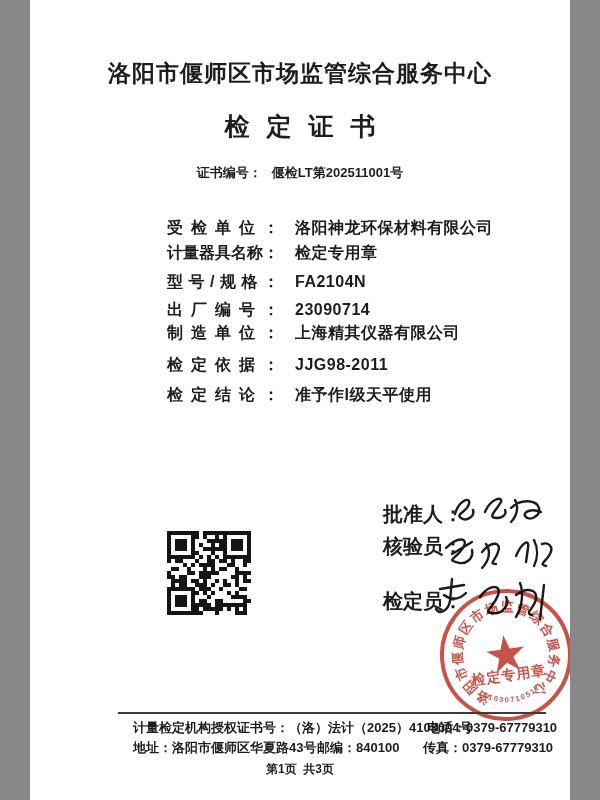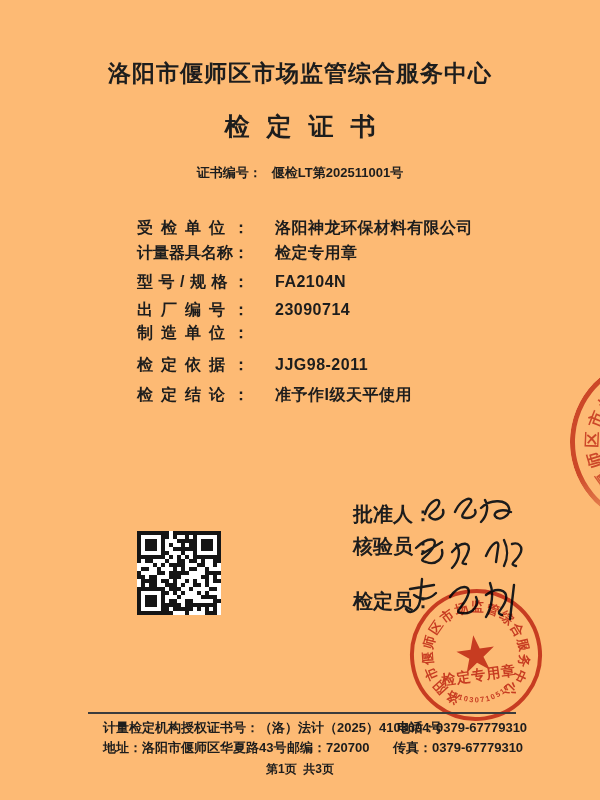--- a/index.html
+++ b/index.html
@@ -1,29 +1,29 @@
 <!DOCTYPE html>
 <html><head>
 <meta charset="utf-8">
 <style>
   html,body{margin:0;padding:0;}
   body{font-family:"Liberation Sans","DejaVu Sans",sans-serif;background:#888;}
-  .page{position:relative;width:600px;height:800px;margin:0 auto;background:#fdba74;overflow:hidden;color:#1d1d1d;}
+  .page{position:relative;width:540px;height:800px;margin:0 auto;background:#ffffff;overflow:hidden;color:#1d1d1d;}
   .abs{position:absolute;}
 
   
   .org-title{top:58px;left:0;width:100%;text-align:center;font-size:23px;font-weight:bold;letter-spacing:1px;}
   .doc-title{top:110px;left:0;width:100%;text-align:center;font-size:25px;font-weight:bold;letter-spacing:17px;text-indent:17px;}
   .cert-no-row{top:164px;left:0;width:100%;text-align:center;font-size:13px;font-weight:bold;}
   .cert-no-row .gap{display:inline-block;width:10px;}
 
   
   .frow{left:137px;height:20px;line-height:20px;font-size:16px;font-weight:bold;white-space:nowrap;}
   .flabel{display:inline-flex;justify-content:space-between;width:112px;vertical-align:top;}
-  .fvalue{margin-left:26px;letter-spacing:0.5px;}
+  .fvalue{margin-left:16px;letter-spacing:0.5px;}
   .r1{top:218px}.r2{top:243px}.r3{top:272px}.r4{top:300px}.r5{top:323px}.r6{top:355px}.r7{top:385px}
 
   
   .sigrow{left:353px;height:22px;line-height:22px;font-size:20px;font-weight:bold;}
   .s1{top:503px}.s2{top:535px}.s3{top:590px}
   .sig-svg{overflow:visible;}
   .sig-svg path{fill:none;stroke:#1b1b1b;stroke-width:2.4;stroke-linecap:round;stroke-linejoin:round;}
 
   
   .drow{left:339px;height:20px;line-height:20px;font-size:14px;font-weight:bold;white-space:pre;}
@@ -108,21 +108,21 @@
         <span>：</span>
       </span><span class="fvalue">23090714</span>
   </div>
   <div class="abs frow r5">
     <span class="flabel">
         <span>制</span>
         <span>造</span>
         <span>单</span>
         <span>位</span>
         <span>：</span>
-      </span>
+      </span><span class="fvalue">上海精其仪器有限公司</span>
   </div>
   <div class="abs frow r6">
     <span class="flabel">
         <span>检</span>
         <span>定</span>
         <span>依</span>
         <span>据</span>
         <span>：</span>
       </span><span class="fvalue">JJG98-2011</span>
   </div>
@@ -452,17 +452,17 @@
         <span style="transform: translate(-50%, -50%) rotate(-28.6deg) translateY(-62px);">市</span>
         <span style="transform: translate(-50%, -50%) rotate(-9.53333deg) translateY(-62px);">场</span>
       </div>
 
   </div>
 
   <div class="abs divider"></div>
   <div class="abs foot f1l">计量检定机构授权证书号：（洛）法计（2025）4103004号</div>
   <div class="abs foot f1r">电话：0379-67779310</div>
   <div class="abs foot f2l">地址：洛阳市偃师区华夏路43号</div>
-  <div class="abs foot f2m">邮编：720700</div>
+  <div class="abs foot f2m">邮编：840100</div>
   <div class="abs foot f2r">传真：0379-67779310</div>
   <div class="abs page-info">第1页  共3页</div>
 
 </div>
 
 </body></html>

